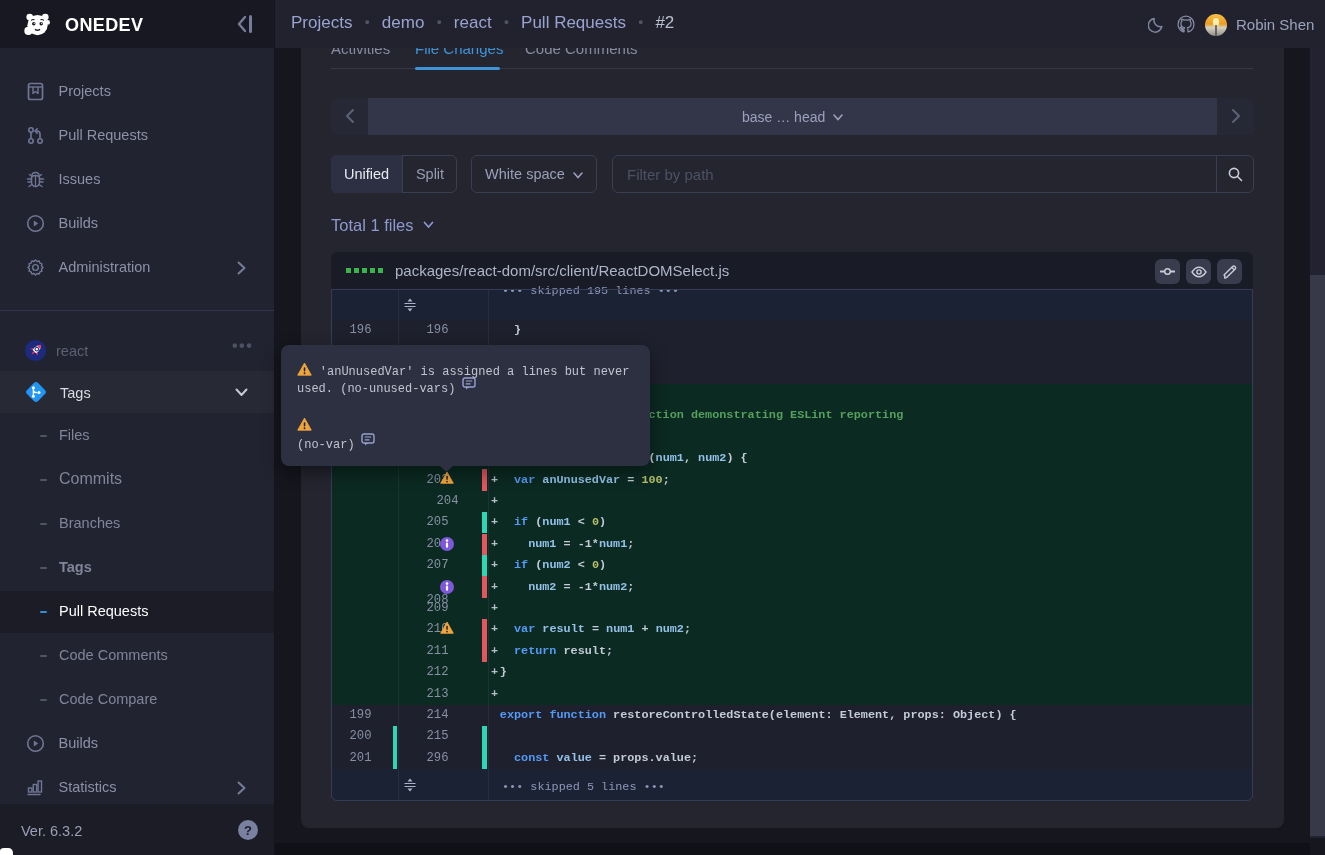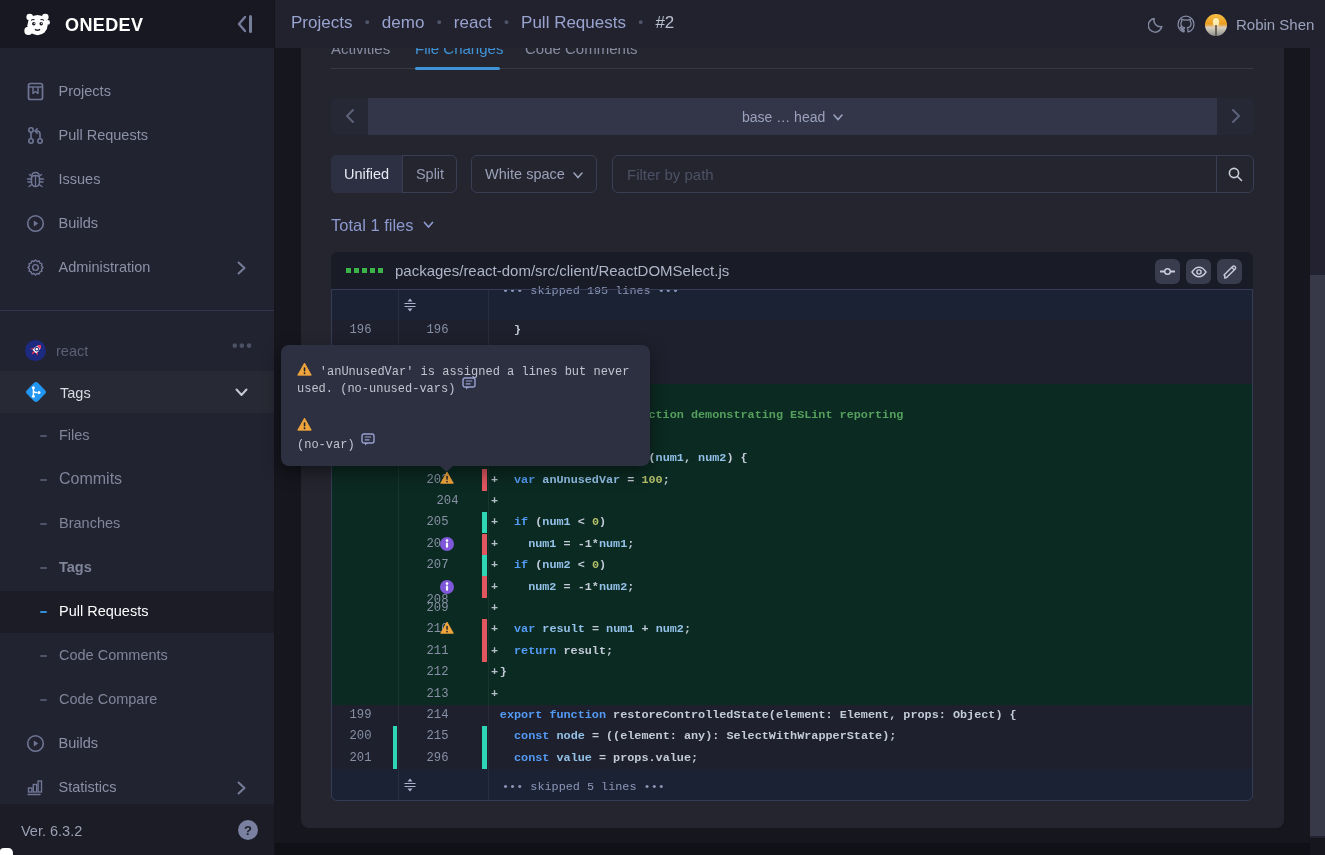--- a/index.html
+++ b/index.html
@@ -174,21 +174,20 @@
 <div class="abs mono" style="left:499.8px;top:579.5px;z-index:8"><span class="code">    </span><span class="id">num2</span><span class="code"> = -1*</span><span class="id">num2</span><span class="code">;</span></div>
 <div class="abs mono" style="left:491px;top:600.9000000000001px;color:#b6bec9;font-weight:bold;z-index:8">+</div>
 <div class="abs mono" style="left:491px;top:622.3px;color:#b6bec9;font-weight:bold;z-index:8">+</div>
 <div class="abs mono" style="left:499.8px;top:622.3px;z-index:8"><span class="code">  </span><span class="kw">var</span><span class="code"> </span><span class="id">result</span><span class="code"> = </span><span class="id">num1</span><span class="code"> + </span><span class="id">num2</span><span class="code">;</span></div>
 <div class="abs mono" style="left:491px;top:643.7px;color:#b6bec9;font-weight:bold;z-index:8">+</div>
 <div class="abs mono" style="left:499.8px;top:643.7px;z-index:8"><span class="code">  </span><span class="kw">return</span><span class="code"> result;</span></div>
 <div class="abs mono" style="left:491px;top:665.1px;color:#b6bec9;font-weight:bold;z-index:8">+</div>
 <div class="abs mono" style="left:499.8px;top:665.1px;z-index:8"><span class="code">}</span></div>
 <div class="abs mono" style="left:491px;top:686.5px;color:#b6bec9;font-weight:bold;z-index:8">+</div>
 <div class="abs mono" style="left:499.8px;top:707.9000000000001px;z-index:8"><span class="kw">export</span><span class="code"> </span><span class="kw">function</span><span class="code"> restoreControlledState(element: Element, props: Object) {</span></div>
-<div class="abs mono" style="left:499.8px;top:729.3px;z-index:8"><span class="code">  </span><span class="kw">const</span><span class="code"> </span><span class="id">node</span><span class="code"> = ((element: any): SelectWithWrapperState);</span></div>
 <div class="abs mono" style="left:499.8px;top:750.7px;z-index:8"><span class="code">  </span><span class="kw">const</span><span class="code"> </span><span class="id">value</span><span class="code"> = props.value;</span></div>
 <div class="abs" style="left:0px;top:0px;width:274px;height:855px;z-index:50;background:#222330"></div>
 <div class="abs" style="left:0px;top:0px;width:274px;height:48px;z-index:51;background:#171822"></div>
 <div class="abs" style="left:24px;top:11px;z-index:52;">
       <svg width="27" height="27" viewBox="0 0 40 40">
 <circle cx="8.5" cy="9" r="5" fill="#fff"></circle>
         <circle cx="31.5" cy="9" r="5" fill="#fff"></circle>
 <circle cx="20" cy="21" r="15" fill="#fff"></circle>
 <circle cx="6.5" cy="29.5" r="6" fill="#fff"></circle>
         <circle cx="35" cy="17" r="3.5" fill="#fff"></circle>

